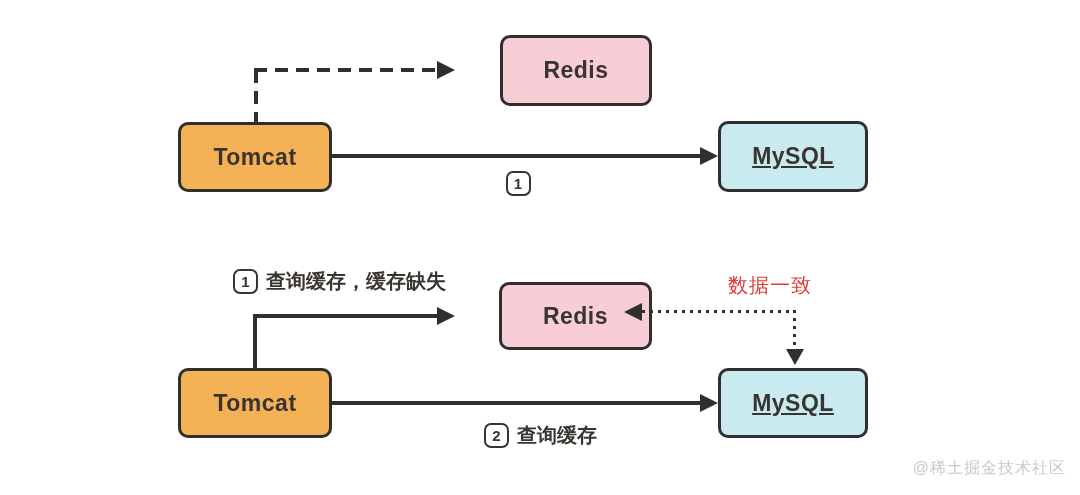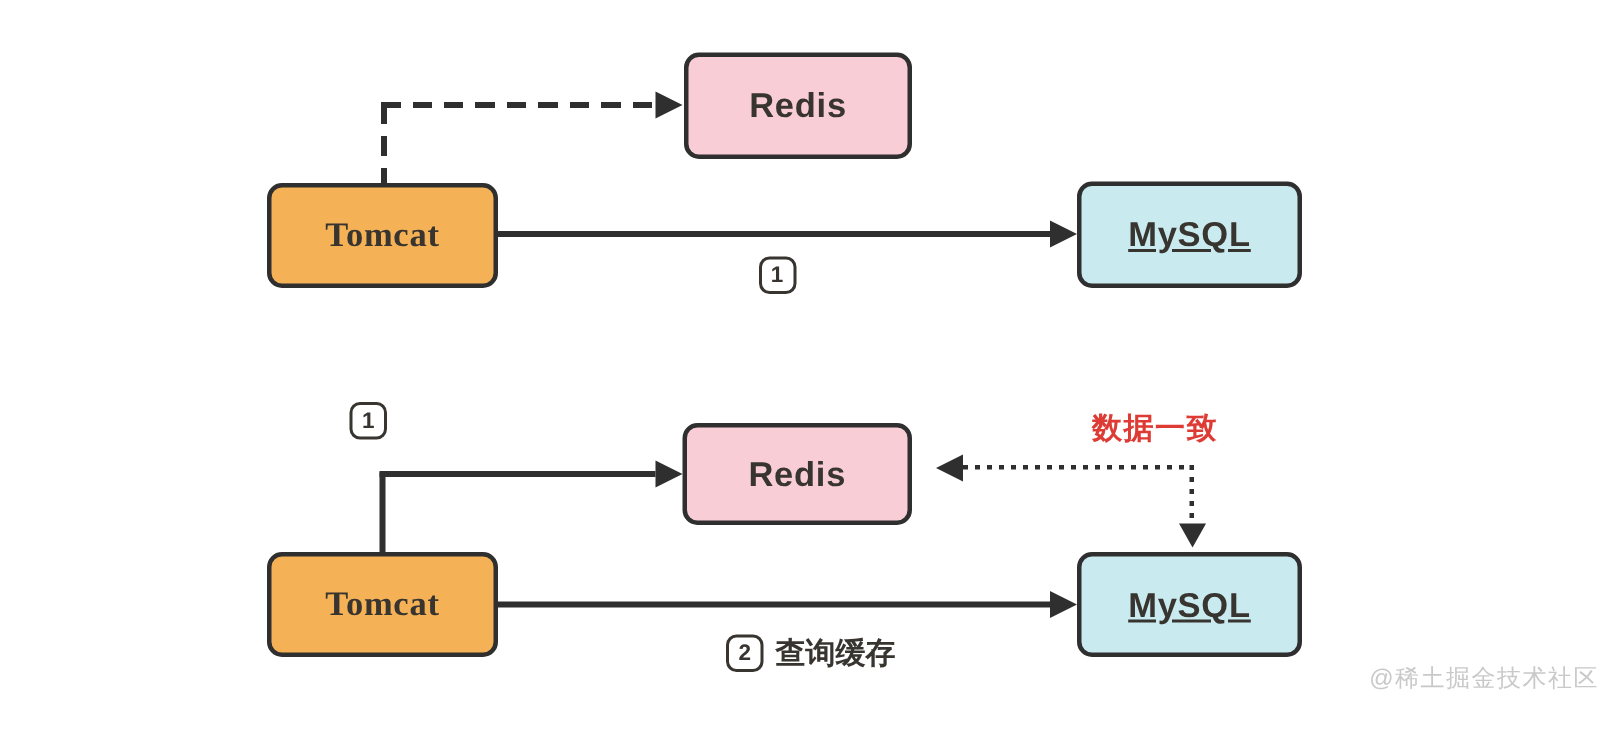--- a/index.html
+++ b/index.html
@@ -18,22 +18,22 @@
   .canvas{
     position:relative;width:1080px;height:495px;
     background:var(--background);overflow:hidden;
   }
   .node{
     position:absolute;display:flex;align-items:center;justify-content:center;
     border:3.5px solid var(--box-border);border-radius:10px;
     font-size:23px;font-weight:600;color:var(--text);
     box-sizing:border-box;letter-spacing:0.5px;
   }
-  .node.tomcat{background:var(--tomcat-fill);font-family:Liberation Serif, serif;}
-  .node.redis{background:var(--redis-fill);}
+  .node.tomcat{background:var(--tomcat-fill);}
+  .node.redis{background:var(--redis-fill);margin-left:44px;}
   .node.mysql{background:var(--mysql-fill);text-decoration:underline;}
   .line{position:absolute;}
   .h-solid{height:4px;background:var(--arrow);}
   .v-solid{width:4px;background:var(--arrow);}
   .h-dash{height:3.5px;background:repeating-linear-gradient(90deg,var(--arrow) 0 13px,transparent 13px 21px);}
   .v-dash{width:3.5px;background:repeating-linear-gradient(180deg,var(--arrow) 0 13px,transparent 13px 21px);}
   .h-dot{height:3px;background:repeating-linear-gradient(90deg,var(--arrow) 0 3.5px,transparent 3.5px 8px);}
   .v-dot{width:3px;background:repeating-linear-gradient(180deg,var(--arrow) 0 3.5px,transparent 3.5px 8px);}
   .tri{position:absolute;width:0;height:0;}
   .tri-right{border-top:9px solid transparent;border-bottom:9px solid transparent;border-left:18px solid var(--arrow);}
@@ -44,25 +44,25 @@
     font-size:20px;font-weight:600;color:var(--text);white-space:nowrap;
   }
   .step-label.centered{justify-content:center;}
   .stepnum{
     display:inline-flex;align-items:center;justify-content:center;
     width:21px;height:21px;border:2px solid var(--text);border-radius:7px;
     font-size:15px;font-weight:700;margin-right:8px;flex:0 0 auto;
     box-sizing:content-box;
   }
   .red-label{
-    position:absolute;font-size:20px;font-weight:700;
+    position:absolute;font-size:20px;font-weight:400;
     color:var(--highlight-red);white-space:nowrap;letter-spacing:1px;
   }
   .watermark{
-    position:absolute;right:14px;top:442px;
+    position:absolute;right:14px;top:458px;
     font-size:16px;color:var(--watermark);letter-spacing:1px;
   }
 </style>
 </head>
 <body>
 
 <div class="canvas">
 
   <div class="node redis" style="left:456px;top:35px;width:152px;height:71px;">
     <span>Redis</span>
@@ -80,20 +80,21 @@
 
   <div class="line h-solid" style="left:332px;top:154px;width:370px;"></div>
   <div class="tri tri-right" style="left:700px;top:147px;"></div>
 
   <div class="step-label centered" style="left:432px;top:171px;width:180px;">
     <span class="stepnum">1</span>
   </div>
 
   <div class="step-label" style="left:233px;top:268px;">
     <span class="stepnum">1</span>
+    <span>查询缓存，缓存缺失</span>
   </div>
 
   <div class="node redis" style="left:455px;top:282px;width:153px;height:68px;">
     <span>Redis</span>
   </div>
   <div class="node tomcat" style="left:178px;top:368px;width:154px;height:70px;">
     <span>Tomcat</span>
   </div>
   <div class="node mysql" style="left:718px;top:368px;width:150px;height:70px;">
     <span>MySQL</span>

